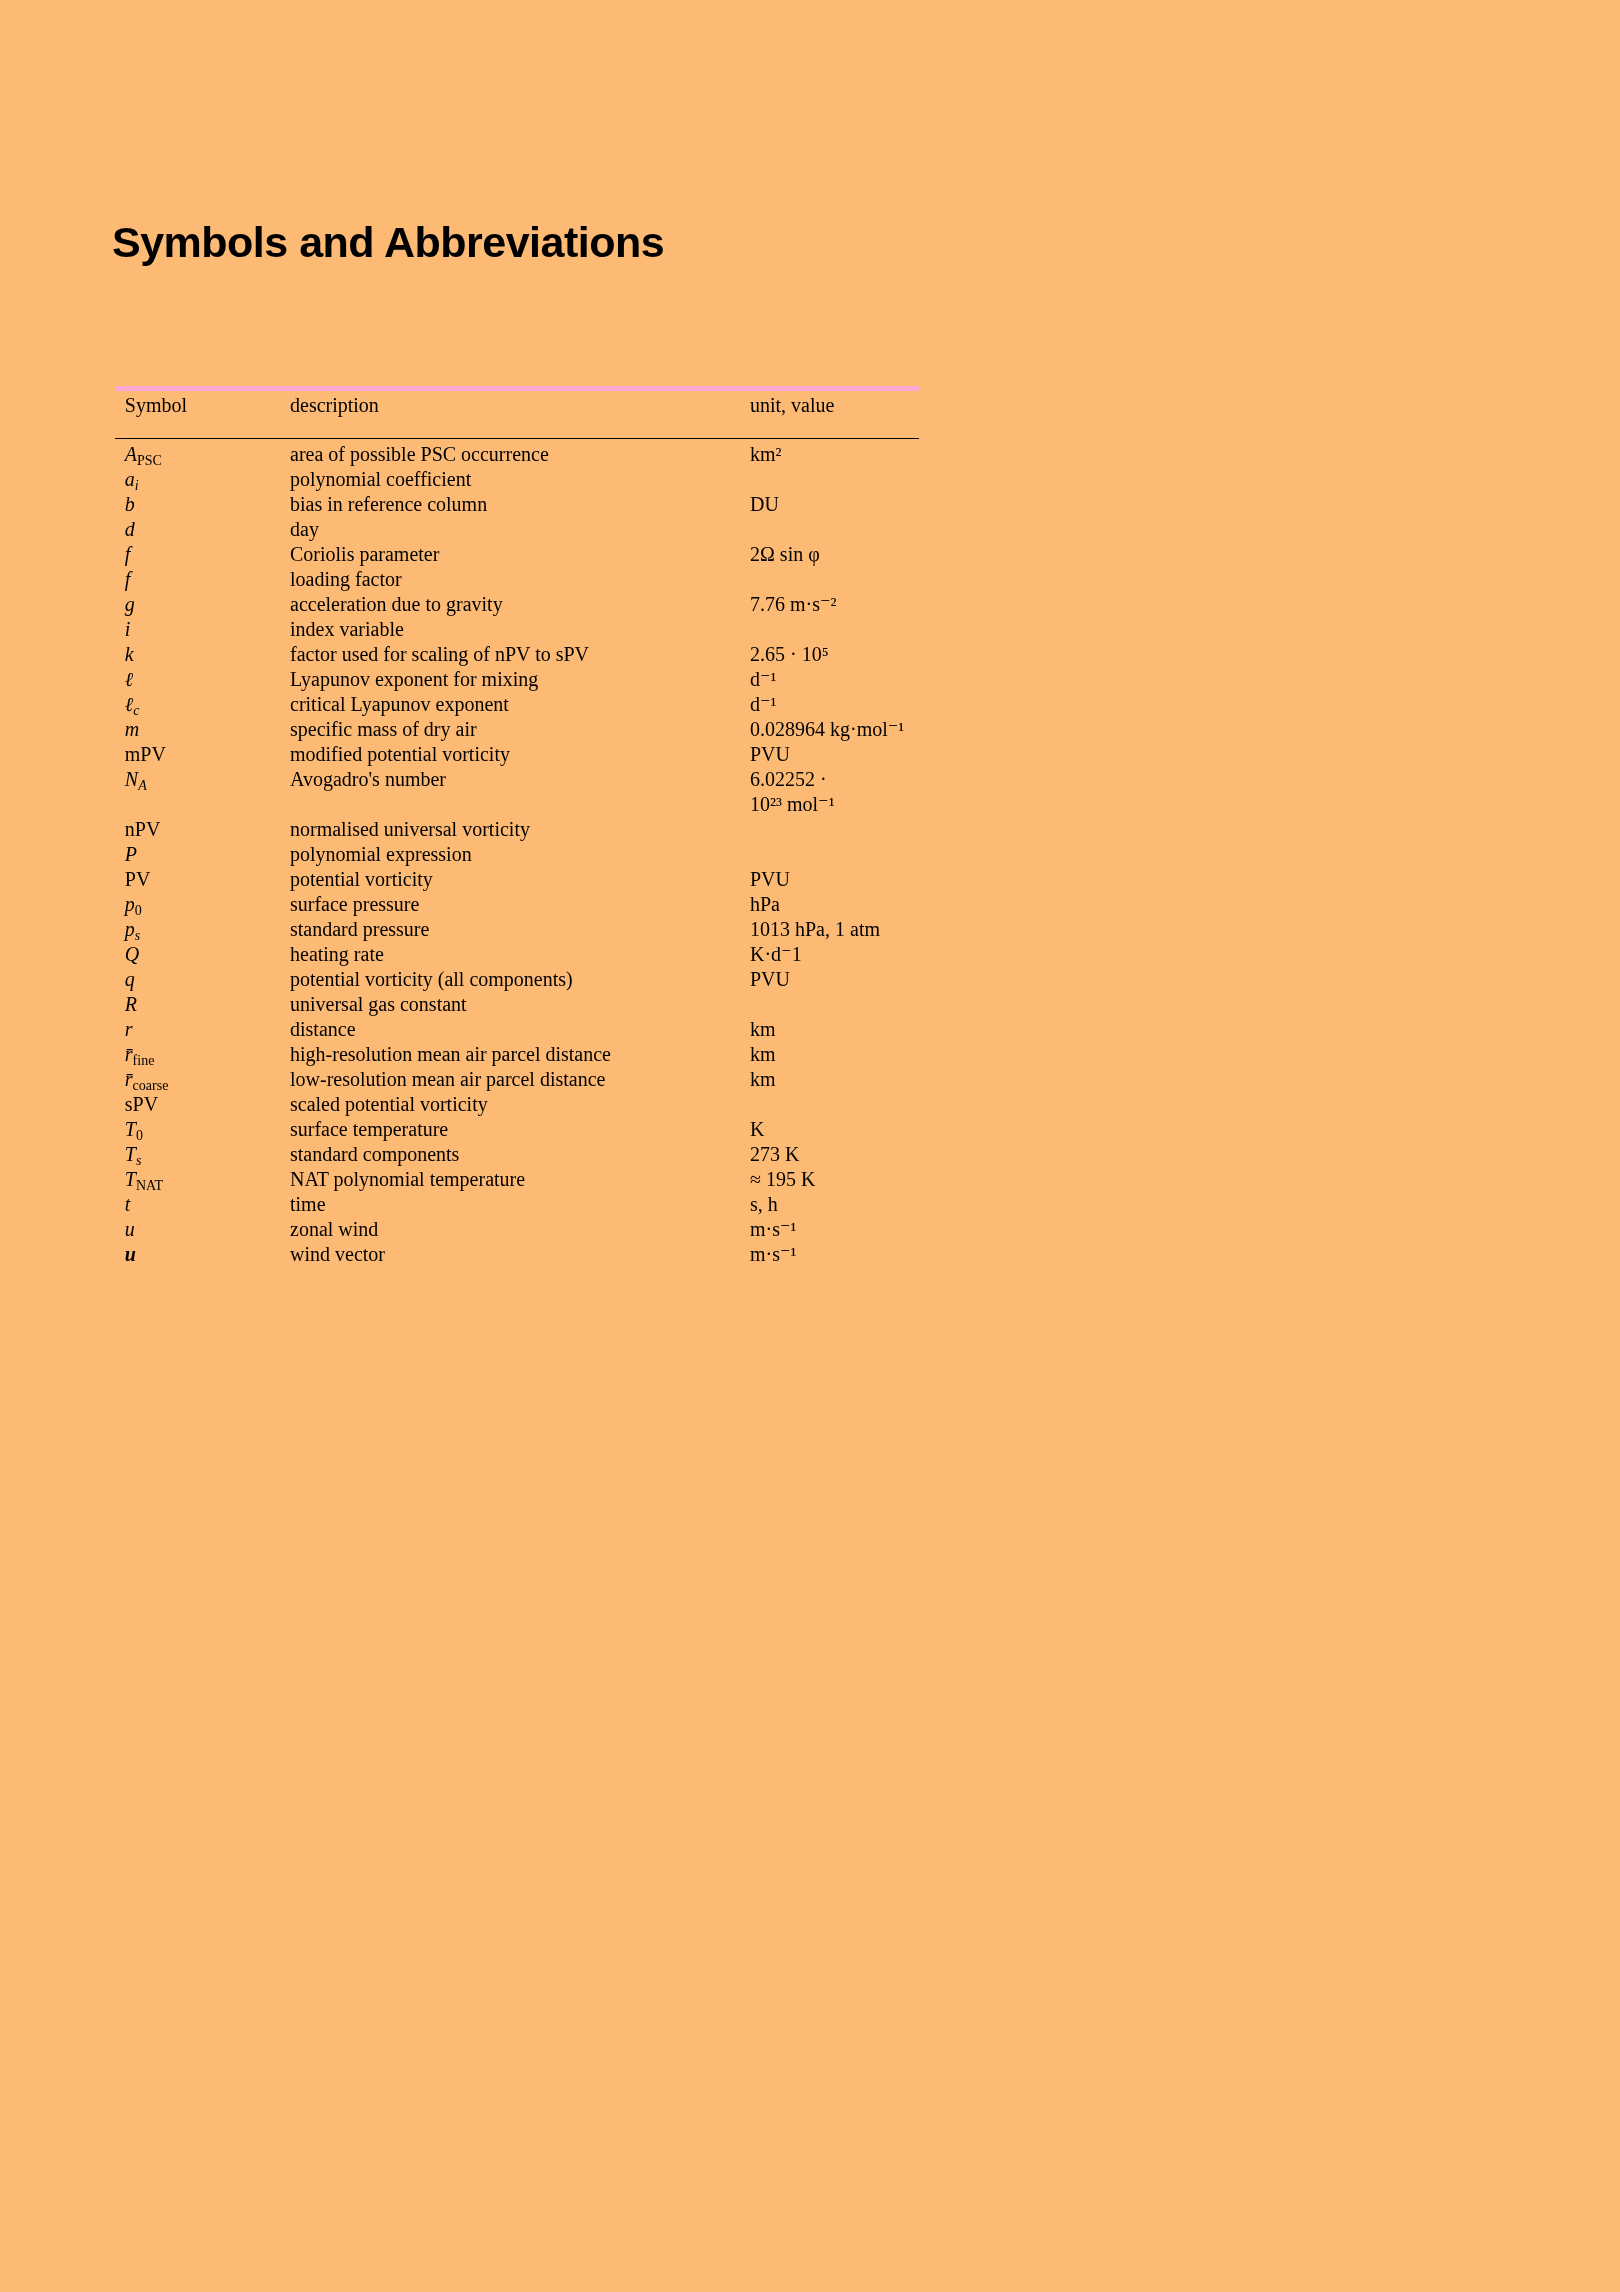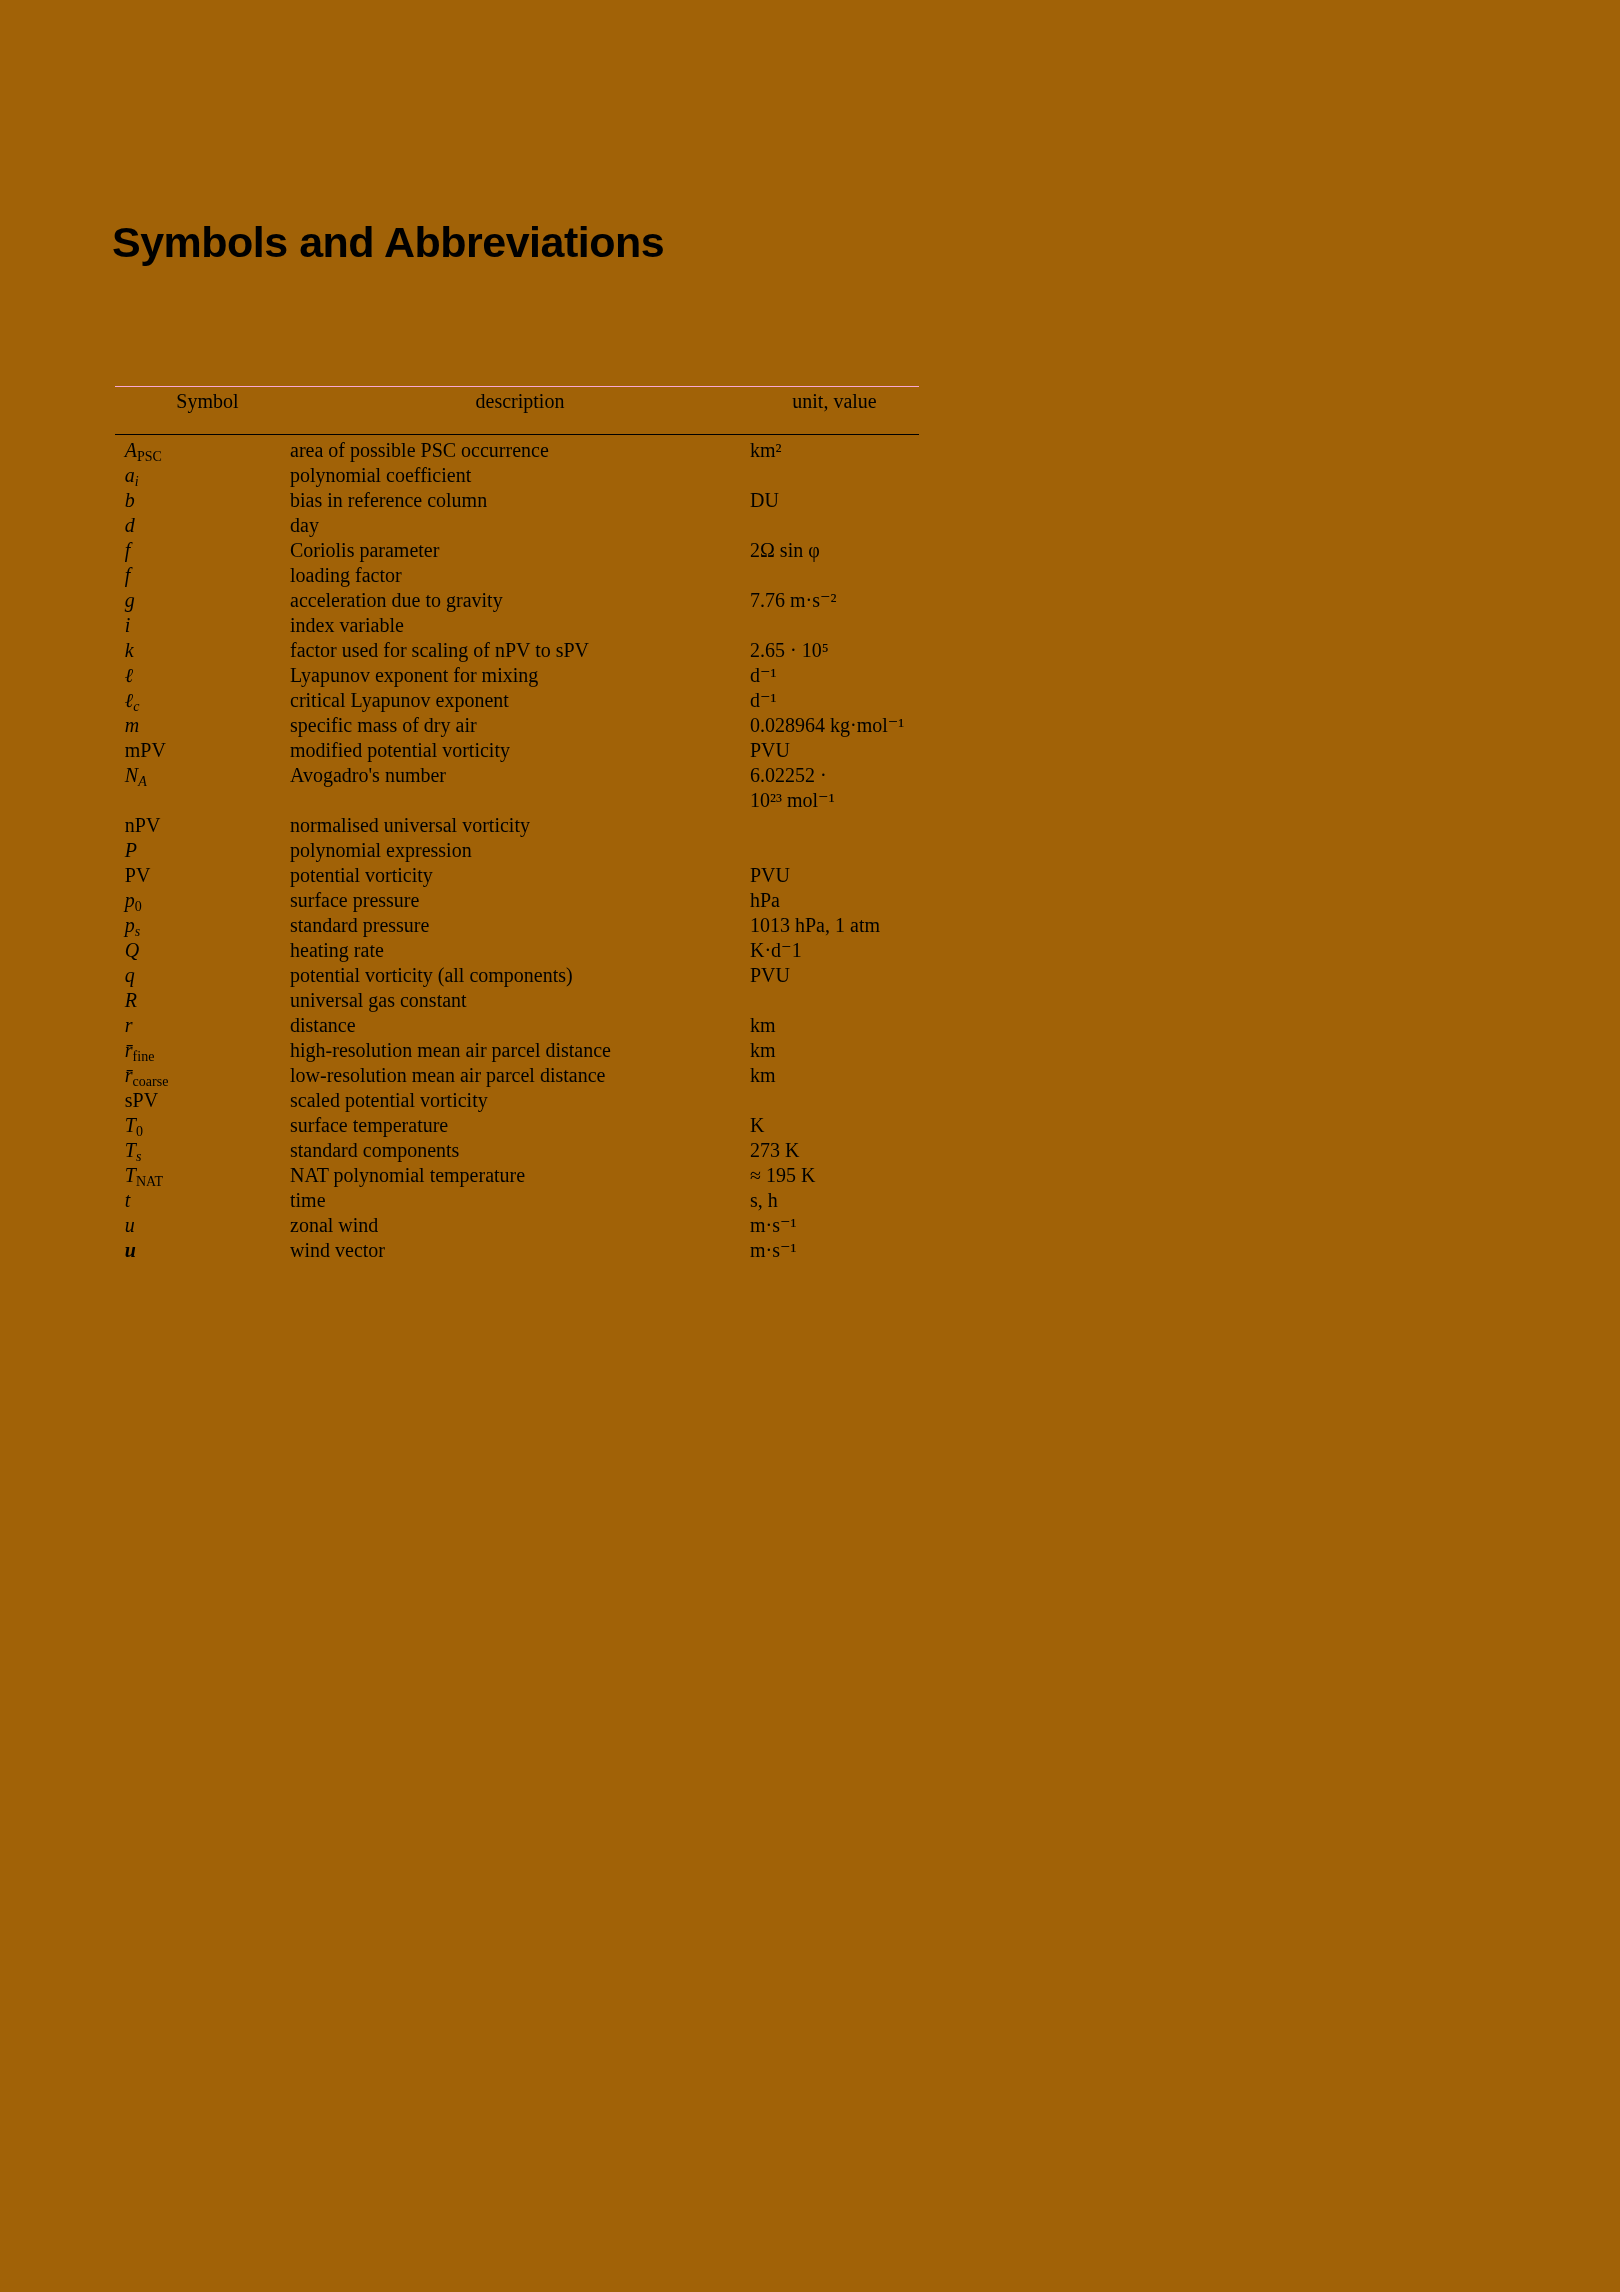--- a/index.html
+++ b/index.html
@@ -1,21 +1,21 @@
 <!DOCTYPE html>
 <html><head>
 <meta charset="utf-8">
 <style>
   * { margin: 0; padding: 0; box-sizing: border-box; }
   html, body { background: #ffffff; }
   .sheet {
     position: relative;
     width: 1620px;
     height: 2293px;
-    background: #a16207;
+    background: #fdba74;
     color: #000000;
     font-family: "Liberation Serif", "DejaVu Serif", serif;
     overflow: hidden;
   }
   .title {
     position: absolute;
     left: 112px;
     top: 221px;
     font-family: "Liberation Sans", "DejaVu Sans", sans-serif;
     font-weight: bold;
@@ -31,22 +31,22 @@
     width: 804px;
     table-layout: fixed;
     border-collapse: collapse;
     font-size: 20px;
   }
   col.c1 { width: 175px; }
   col.c2 { width: 460px; }
   col.c3 { width: 169px; }
   .symbols-table thead th {
     font-weight: normal;
-    text-align: center;
-    border-top: 1px solid #f9a8d4;
+    text-align: left;
+    border-top: 5px solid #f9a8d4;
     border-bottom: 1px solid #000;
     padding: 2px 0 20px 0;
     line-height: 24.5px;
   }
   .symbols-table th.h-sym { padding-left: 9.8px; }
   .symbols-table tbody td {
     vertical-align: top;
     line-height: 25px;
     padding: 0;
   }

